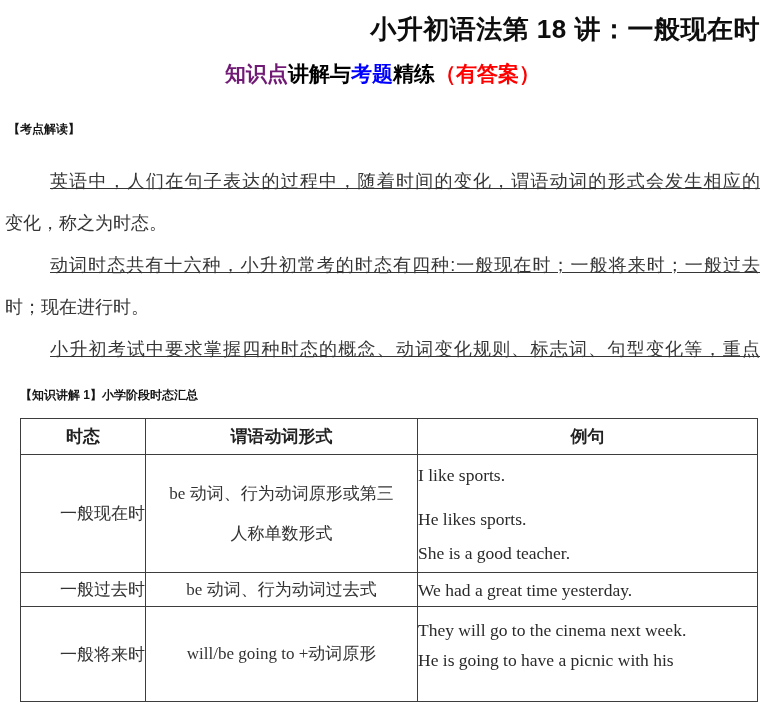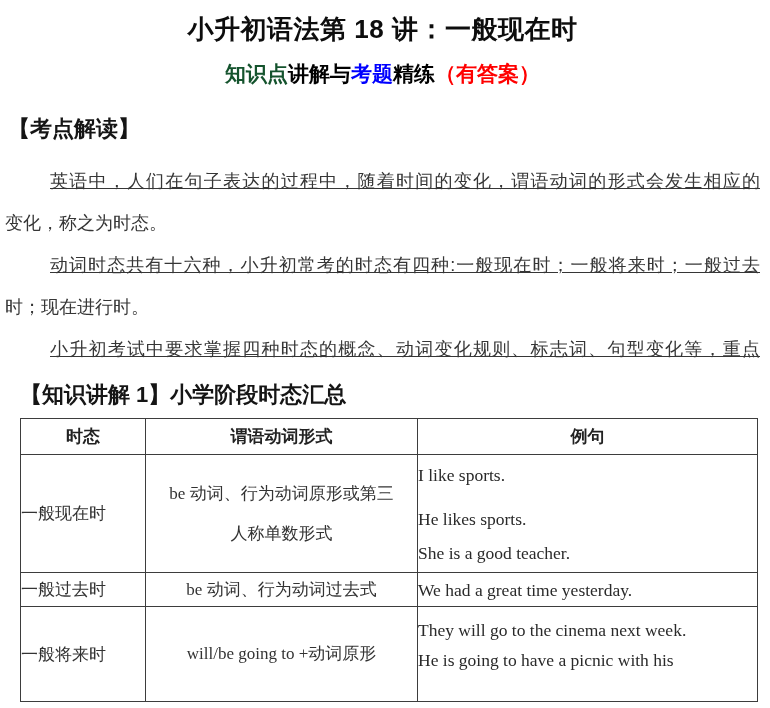--- a/index.html
+++ b/index.html
@@ -13,37 +13,37 @@
   }
   .doc {
     width: 770px;
     height: 708px;
     overflow: hidden;
     box-sizing: border-box;
     padding: 0 10px 0 5px;
   }
   .title {
     margin: 14px 0 0 0;
-    text-align: center;
+    text-align: right;
     font-size: 26px;
     line-height: 30px;
     font-weight: bold;
     color: #0d0d0d;
     letter-spacing: 0.5px;
   }
   .subtitle {
     margin-top: 17px;
     text-align: center;
     font-size: 21px;
     line-height: 26px;
     font-weight: bold;
     color: #0d0d0d;
   }
   .sec-heading {
-    font-size: 22px;
+    font-size: 12px;
     line-height: 26px;
     font-weight: bold;
     color: #151515;
     margin-left: 3px;
   }
   .sec-heading.first {
     margin-top: 29px;
     margin-bottom: 18px;
   }
   .sec-heading.second {
@@ -81,21 +81,21 @@
     vertical-align: middle;
   }
   table.tense-table th {
     height: 35px;
     font-size: 17px;
     font-weight: bold;
     color: #222222;
     font-family: "Liberation Sans", sans-serif;
   }
   td.tense {
-    text-align: left;
+    text-align: right;
     font-size: 17px;
     color: #333333;
   }
   td.verb {
     text-align: center;
     font-size: 17px;
     color: #333333;
     font-family: "Liberation Serif", "DejaVu Serif", serif;
   }
   td.verb .vline { line-height: 24px; }
@@ -117,21 +117,21 @@
     vertical-align: top;
     padding-top: 8px;
   }
   tr.row-2 td.examples .example { line-height: 30px; }
 </style>
 </head>
 <body>
 
 <div class="doc">
   <h1 class="title">小升初语法第 18 讲：一般现在时</h1>
-  <div class="subtitle"><span style="color: #14532d;">知识点</span><span style="color: rgb(0, 0, 0);">讲解与</span><span style="color: rgb(0, 0, 255);">考题</span><span style="color: rgb(0, 0, 0);">精练</span><span style="color: rgb(255, 0, 0);">（有答案）</span></div>
+  <div class="subtitle"><span style="color: #701a75;">知识点</span><span style="color: rgb(0, 0, 0);">讲解与</span><span style="color: rgb(0, 0, 255);">考题</span><span style="color: rgb(0, 0, 0);">精练</span><span style="color: rgb(255, 0, 0);">（有答案）</span></div>
 
   <div class="sec-heading first">【考点解读】</div>
 
   <div>
       <div class="para">
         <div class="pline pline-first">英语中，人们在句子表达的过程中，随着时间的变化，谓语动词的形式会发生相应的</div>
         <div class="pline pline-last">变化，称之为时态。</div>
       </div>
       <div class="para">
         <div class="pline pline-first">动词时态共有十六种，小升初常考的时态有四种:一般现在时；一般将来时；一般过去</div>

